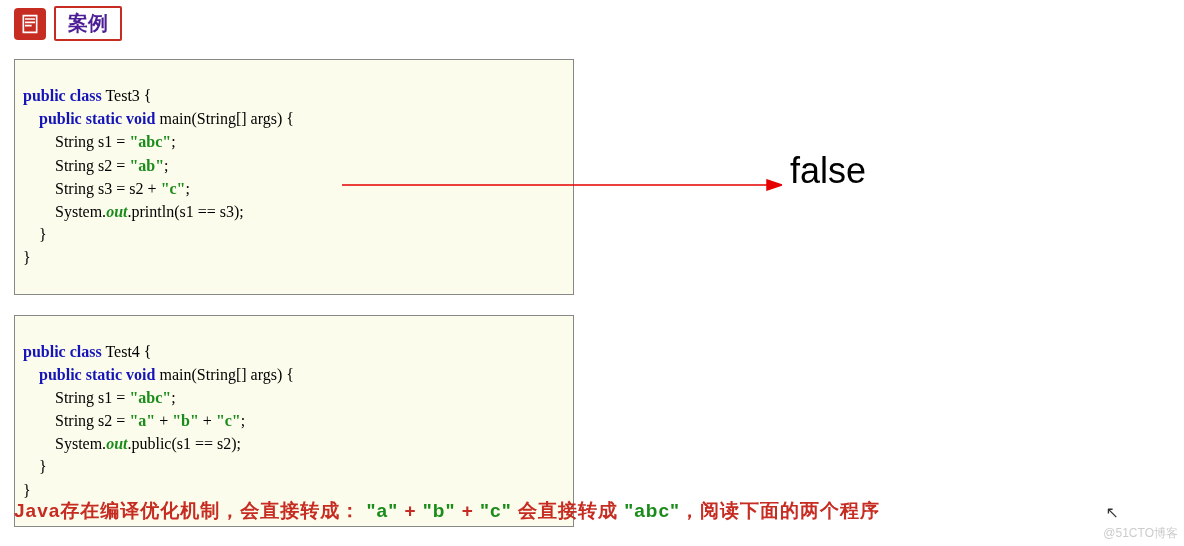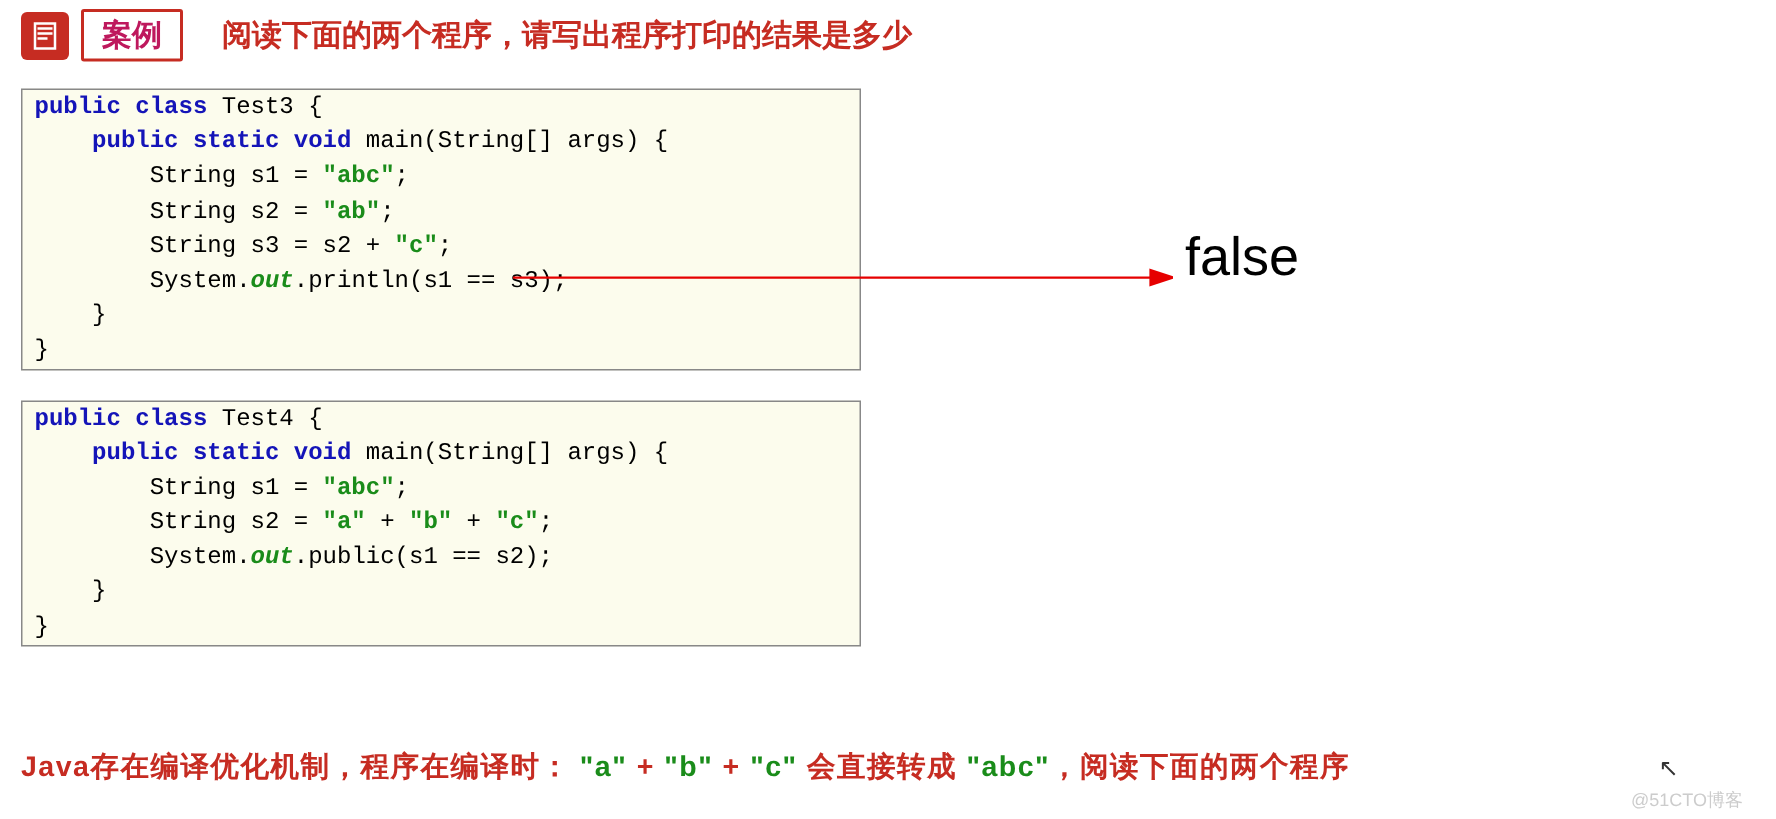--- a/index.html
+++ b/index.html
@@ -23,40 +23,40 @@
       background: #c62c22;
       border-radius: 4px;
       display: flex;
       align-items: center;
       justify-content: center;
       flex-shrink: 0;
     }
     .icon-box svg { fill: #fff; }
     .badge {
       border: 2px solid #c62c22;
-      color: #be185d;
+      color: #4c1d95;
       padding: 2px 12px;
       font-size: 20px;
       font-weight: bold;
       background: #fff;
       border-radius: 2px;
     }
     .title-text {
       color: #c62c22;
       font-size: 20px;
       font-weight: bold;
       margin-left: 18px;
     }
     .code-block {
       border: 1px solid #888;
       background: #fcfced;
       width: 560px;
-      padding: 0 8px;
+      padding: 24px 8px;
       margin-bottom: 20px;
-      font-family: Liberation Mono, monospace;
+      font-family: Liberation Serif, serif;
       font-size: 16px;
       line-height: 1.45;
       white-space: pre;
       color: #000;
       position: relative;
     }
     .kw { color: #1414b8; font-weight: bold; }
     .str { color: #1a8c1a; font-weight: bold; }
     .sti { color: #1a8c1a; font-style: italic; font-weight: bold; }
     .arrow-container {
@@ -85,21 +85,21 @@
       left: 14px;
       right: 14px;
       font-size: 19px;
       font-weight: bold;
       letter-spacing: 1px;
     }
     .ft-red { color: #c62c22; }
     .ft-green { color: #1a8c1a; }
     .watermark {
       position: absolute;
-      right: 22px;
+      right: 6px;
       bottom: 4px;
       color: #ccc;
       font-size: 12px;
     }
     .cursor {
       position: absolute;
       right: 65px;
       bottom: 24px;
       font-size: 16px;
       color: #333;
@@ -108,21 +108,20 @@
 </head>
 <body>
 
 <div class="header-row">
   <div class="icon-box">
     <svg width="20" height="20" viewBox="0 0 24 24">
         <path d="M4 2h16v20H4zM6 6h12M6 10h12M6 14h8" stroke="#fff" stroke-width="2" fill="none"></path>
       </svg>
   </div>
   <span class="badge">案例</span>
-  <span class="title-text">阅读下面的两个程序，请写出程序打印的结果是多少</span>
 </div>
 
 <div class="code-block"><span class="kw">public class</span><span> Test3 {</span>
 <span>    </span><span class="kw">public static void</span><span> main(String[] args) {</span>
 <span>        String s1 = </span><span class="str">"abc"</span><span>;</span>
 <span>        String s2 = </span><span class="str">"ab"</span><span>;</span>
 <span>        String s3 = s2 + </span><span class="str">"c"</span><span>;</span>
 <span>        System.</span><span class="sti">out</span><span>.println(s1 == s3);</span>
 <span>    }</span>
 <span>}</span></div>
@@ -136,18 +135,18 @@
 <span>}</span></div>
 
 <svg class="arrow-container">
   <line x1="0" y1="10" x2="425" y2="10" class="arrow-line"></line>
   <polygon points="425,5 440,10 425,15" class="arrow-line"></polygon>
 </svg>
 
 <div class="result-text">false</div>
 
 <div class="footer-text">
-  <span class="ft-red">Java存在编译优化机制，程序在编译时：</span>
+  <span class="ft-red">Java存在编译优化机制，会直接转成：</span>
   <span class="ft-green">"a"</span><span class="ft-red"> + </span><span class="ft-green">"b"</span><span class="ft-red"> + </span><span class="ft-green">"c"</span><span class="ft-red">  会直接转成  </span><span class="ft-green">"abc"</span><span class="ft-red">，阅读下面的两个程序</span>
 </div>
 
 <div class="watermark">@51CTO博客</div>
 <div class="cursor">↖</div>
 
 </body></html>

